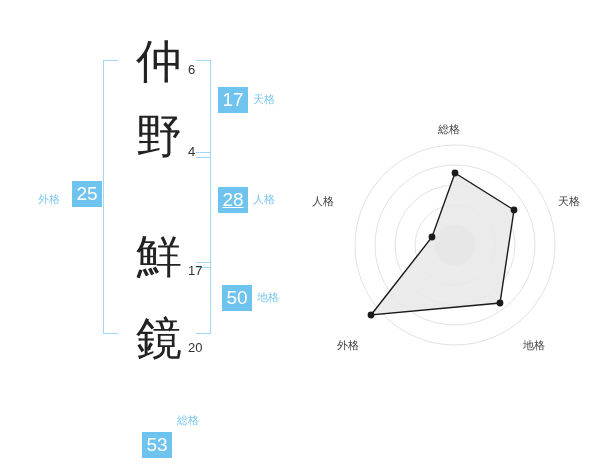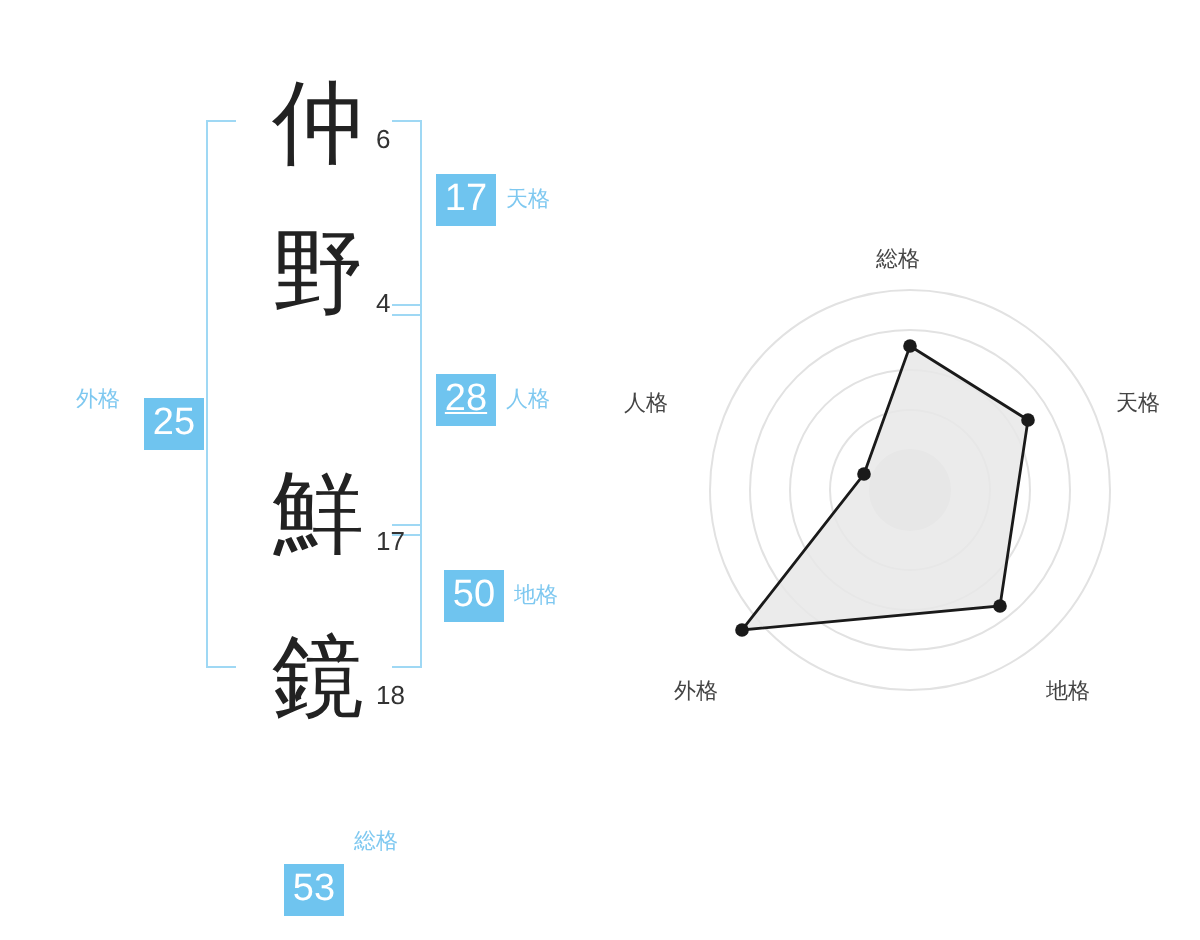--- a/index.html
+++ b/index.html
@@ -113,33 +113,33 @@
     <div class="kanji" style="left:131px; top:38px;">仲</div>
     <div class="kanji-stroke" style="left:188px; top:62px;">6</div>
 
     <div class="kanji" style="left:131px; top:113px;">野</div>
     <div class="kanji-stroke" style="left:188px; top:144px;">4</div>
 
     <div class="kanji" style="left:131px; top:233px;">鮮</div>
     <div class="kanji-stroke" style="left:188px; top:263px;">17</div>
 
     <div class="kanji" style="left:131px; top:315px;">鏡</div>
-    <div class="kanji-stroke" style="left:188px; top:340px;">18</div>
+    <div class="kanji-stroke" style="left:188px; top:340px;">20</div>
 
     <div class="badge" style="left:218px; top:87px;">17</div>
     <div class="badge-label" style="left:253px; top:87px;">天格</div>
 
     <div class="badge" style="left:218px; top:187px;text-decoration:underline;">28</div>
     <div class="badge-label" style="left:253px; top:187px;">人格</div>
 
     <div class="badge" style="left:222px; top:285px;">50</div>
     <div class="badge-label" style="left:257px; top:285px;">地格</div>
 
     <div class="badge-label" style="left:38px; top:187px;">外格</div>
-    <div class="badge" style="left:72px; top:199px;">25</div>
+    <div class="badge" style="left:72px; top:181px;">25</div>
 
     <div class="badge" style="left:142px; top:432px;">53</div>
     <div class="badge-label" style="left:177px; top:408px;">総格</div>
   </div>
 
   <div class="radar-wrap">
     <svg width="290" height="290" viewBox="0 0 290 290">
 
       <circle cx="145" cy="135" r="100" fill="none" stroke="#e2e2e2" stroke-width="1"></circle>
       <circle cx="145" cy="135" r="80" fill="none" stroke="#e2e2e2" stroke-width="1"></circle>

